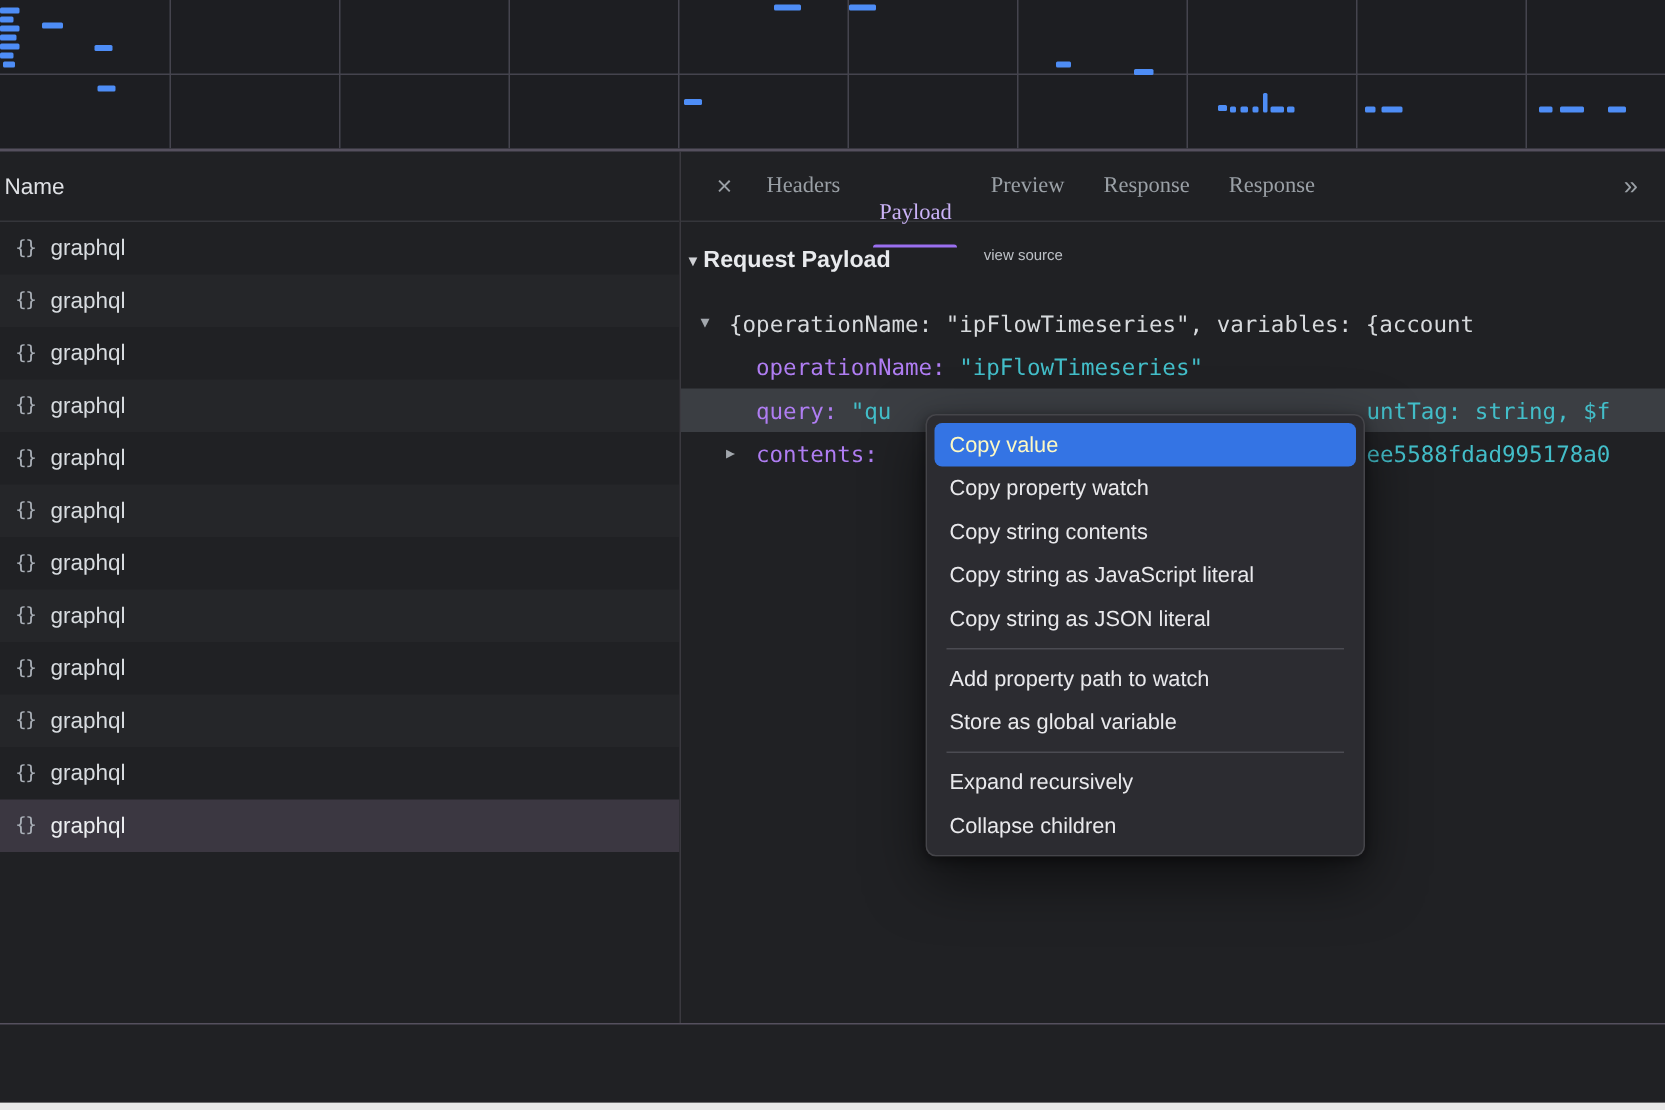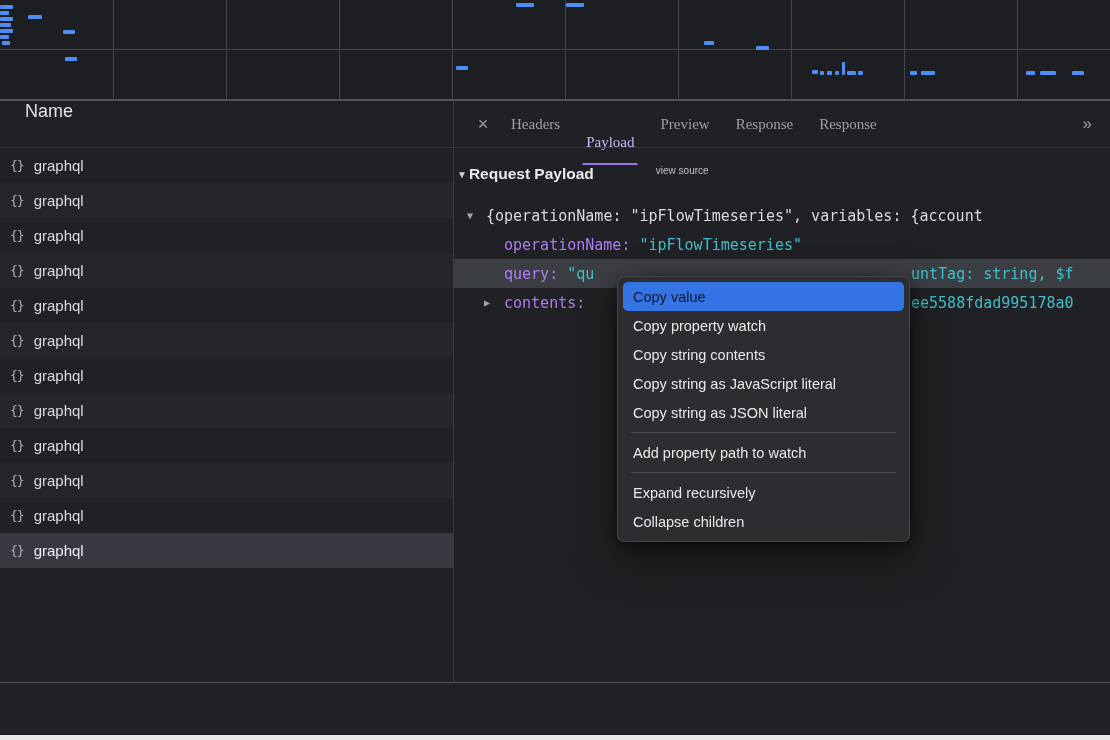--- a/index.html
+++ b/index.html
@@ -29,23 +29,23 @@
   .grid-line { position:absolute; top:0; bottom:0; width:1px; background:var(--grid-line, #45444e); }
   .ov-bar { position:absolute; background:var(--bar-blue, #4e8df6); border-radius:1px; }
 
   
   .main { display:flex; height:581px; }
   .pane-left { width:454px; border-right:1px solid var(--pane-divider, #3a393f); display:flex; flex-direction:column; overflow:hidden; }
   .pane-right { flex:1; position:relative; overflow:hidden; display:flex; flex-direction:column; }
 
   .list-header {
     height:47px; flex:0 0 47px;
-    display:flex; align-items:flex-start;
-    padding:0 25px;
-    font-size:18px; color:#dfe1e5;
+    display:flex; align-items:center;
+    padding:0 3px;
+    font-size:15px; color:#dfe1e5;
     border-bottom:1px solid var(--hairline, #35363b);
   }
   .req-rows { flex:1; }
   .req-row {
     height:35px; display:flex; align-items:center; gap:10px;
     padding:0 10px; font-size:15px; color:#d8dce0;
     cursor:default;
   }
   .req-row:nth-child(even) { background:rgba(255,255,255,0.025); }
   .req-row.selected { background:var(--row-selected, #3b3741); color:#eceef1; }
@@ -108,21 +108,21 @@
     box-shadow:0 14px 38px rgba(0,0,0,0.55), 0 2px 8px rgba(0,0,0,0.4);
     font-family:"Liberation Sans", sans-serif;
     font-size:14.5px; color:var(--menu-text, #e9e9ec);
     z-index:10;
   }
   .menu-item {
     height:29px; display:flex; align-items:center;
     padding:0 10px; margin:0 5px; border-radius:5px;
     cursor:default; white-space:nowrap;
   }
-  .menu-item.highlighted { background:var(--menu-highlight, #3474e4); color:#0f172a; }
+  .menu-item.highlighted { background:var(--menu-highlight, #3474e4); color:#fef9c3; }
   .menu-sep { height:1px; background:var(--menu-separator, #4b4b52); margin:5px 13px; }
 </style>
 </head>
 <body>
 
 <div class="devtools">
 
   <div class="overview">
     <div class="half-divider"></div>
 
@@ -274,18 +274,19 @@
   <div class="footer"></div>
 
   <div class="context-menu">
       <div class="menu-item highlighted">Copy value</div>
       <div class="menu-item">Copy property watch</div>
       <div class="menu-item">Copy string contents</div>
       <div class="menu-item">Copy string as JavaScript literal</div>
       <div class="menu-item">Copy string as JSON literal</div>
       <div class="menu-sep"></div>
       <div class="menu-item">Add property path to watch</div>
+      <div class="menu-item">Store as global variable</div>
       <div class="menu-sep"></div>
       <div class="menu-item">Expand recursively</div>
       <div class="menu-item">Collapse children</div>
     </div>
 
 </div>
 
 </body></html>

